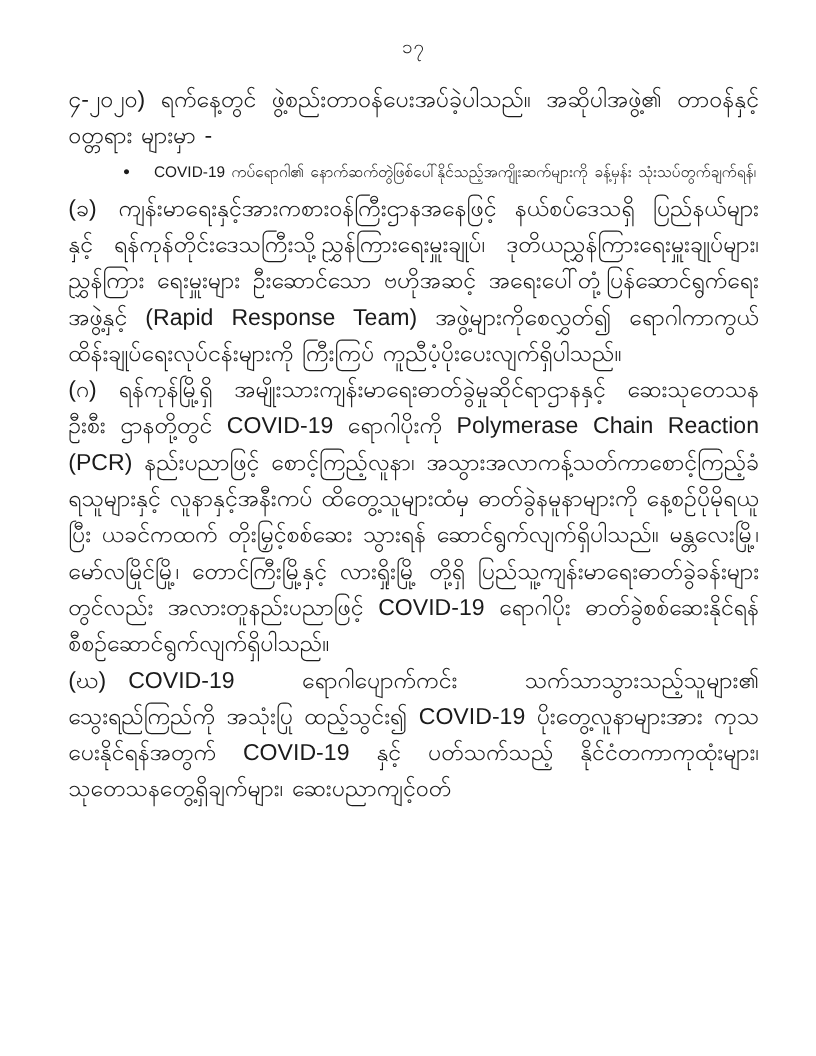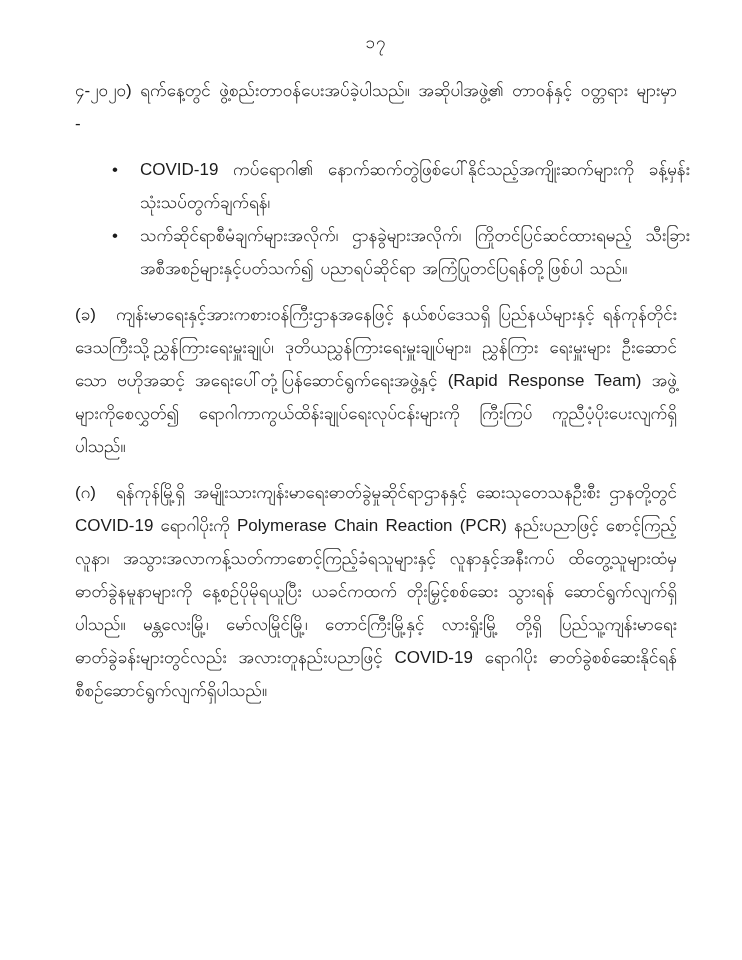--- a/index.html
+++ b/index.html
@@ -22,36 +22,36 @@
     background: #ffffff;
   }
   .page-number {
     text-align: center;
     font-size: 17px;
     line-height: 26px;
     margin-bottom: 18px;
     letter-spacing: 1px;
   }
   .para {
-    font-size: 17px;
+    font-size: 21px;
     line-height: 33px;
     text-align: justify;
     text-justify: inter-word;
-    margin: 13px;
+    margin: 0;
     word-spacing: 2px;
   }
   .bullets {
     list-style: none;
     margin: 0;
     padding: 0;
   }
   .bullets li {
     position: relative;
     padding-left: 78px;
-    font-size: 17px;
+    font-size: 14px;
     line-height: 33px;
     text-align: justify;
     text-justify: inter-word;
     word-spacing: 2px;
   }
   .bullets li::before {
     content: "\2022";
     position: absolute;
     left: 50px;
     top: 0;
@@ -68,27 +68,27 @@
 <div class="page">
 
   <div class="page-number">၁၇</div>
 
   <p class="para">၄-၂၀၂၀) ရက်နေ့တွင် ဖွဲ့စည်းတာဝန်ပေးအပ်ခဲ့ပါသည်။ အဆိုပါအဖွဲ့၏ တာဝန်နှင့် ဝတ္တရား များမှာ -</p>
 
   <ul class="bullets">
     <li>
       <span>COVID-19 ကပ်ရောဂါ၏ နောက်ဆက်တွဲဖြစ်ပေါ်နိုင်သည့်အကျိုးဆက်များကို ခန့်မှန်း သုံးသပ်တွက်ချက်ရန်၊</span>
     </li>
-    <li>
-      <span>သက်ဆိုင်ရာစီမံချက်များအလိုက်၊ ဌာနခွဲများအလိုက်၊ ကြိုတင်ပြင်ဆင်ထားရမည့် သီးခြားအစီအစဉ်များနှင့်ပတ်သက်၍ ပညာရပ်ဆိုင်ရာ အကြံပြုတင်ပြရန်တို့ဖြစ်ပါ သည်။</span>
-    </li>
   </ul>
 
   <p class="para">
     <span class="label">(ခ)</span><span>ကျန်းမာရေးနှင့်အားကစားဝန်ကြီးဌာနအနေဖြင့် နယ်စပ်ဒေသရှိ ပြည်နယ်များနှင့် ရန်ကုန်တိုင်းဒေသကြီးသို့ညွှန်ကြားရေးမှူးချုပ်၊ ဒုတိယညွှန်ကြားရေးမှူးချုပ်များ၊ ညွှန်ကြား ရေးမှူးများ ဦးဆောင်သော ဗဟိုအဆင့် အရေးပေါ်တုံ့ပြန်ဆောင်ရွက်ရေးအဖွဲ့နှင့် (Rapid Response Team) အဖွဲ့များကိုစေလွှတ်၍ ရောဂါကာကွယ်ထိန်းချုပ်ရေးလုပ်ငန်းများကို ကြီးကြပ် ကူညီပံ့ပိုးပေးလျက်ရှိပါသည်။</span>
   </p>
 
   <p class="para">
     <span class="label">(ဂ)</span><span>ရန်ကုန်မြို့ရှိ အမျိုးသားကျန်းမာရေးဓာတ်ခွဲမှုဆိုင်ရာဌာနနှင့် ဆေးသုတေသနဦးစီး ဌာနတို့တွင် COVID-19 ရောဂါပိုးကို Polymerase Chain Reaction (PCR) နည်းပညာဖြင့် စောင့်ကြည့်လူနာ၊ အသွားအလာကန့်သတ်ကာစောင့်ကြည့်ခံရသူများနှင့် လူနာနှင့်အနီးကပ် ထိတွေ့သူများထံမှ ဓာတ်ခွဲနမူနာများကို နေ့စဉ်ပိုမိုရယူပြီး ယခင်ကထက် တိုးမြှင့်စစ်ဆေး သွားရန် ဆောင်ရွက်လျက်ရှိပါသည်။ မန္တလေးမြို့၊ မော်လမြိုင်မြို့၊ တောင်ကြီးမြို့နှင့် လားရှိုးမြို့ တို့ရှိ ပြည်သူ့ကျန်းမာရေးဓာတ်ခွဲခန်းများတွင်လည်း အလားတူနည်းပညာဖြင့် COVID-19 ရောဂါပိုး ဓာတ်ခွဲစစ်ဆေးနိုင်ရန် စီစဉ်ဆောင်ရွက်လျက်ရှိပါသည်။</span>
   </p>
 
+  <p class="para">
+    <span class="label">(ဃ)</span><span>COVID-19 ရောဂါပျောက်ကင်း သက်သာသွားသည့်သူများ၏ သွေးရည်ကြည်ကို အသုံးပြု ထည့်သွင်း၍ COVID-19 ပိုးတွေ့လူနာများအား ကုသပေးနိုင်ရန်အတွက် COVID-19 နှင့် ပတ်သက်သည့် နိုင်ငံတကာကုထုံးများ၊ သုတေသနတွေ့ရှိချက်များ၊ ဆေးပညာကျင့်ဝတ်</span>
+  </p>
 
 </div>
 
 </body></html>

